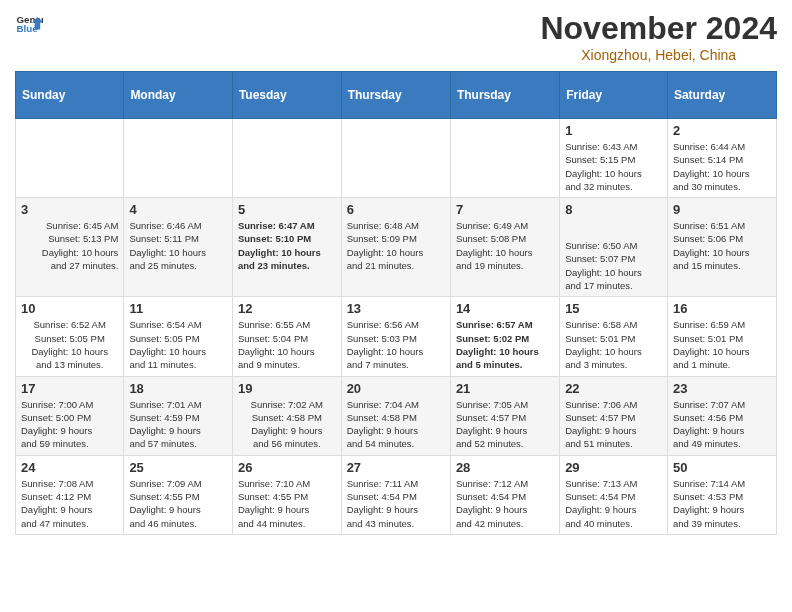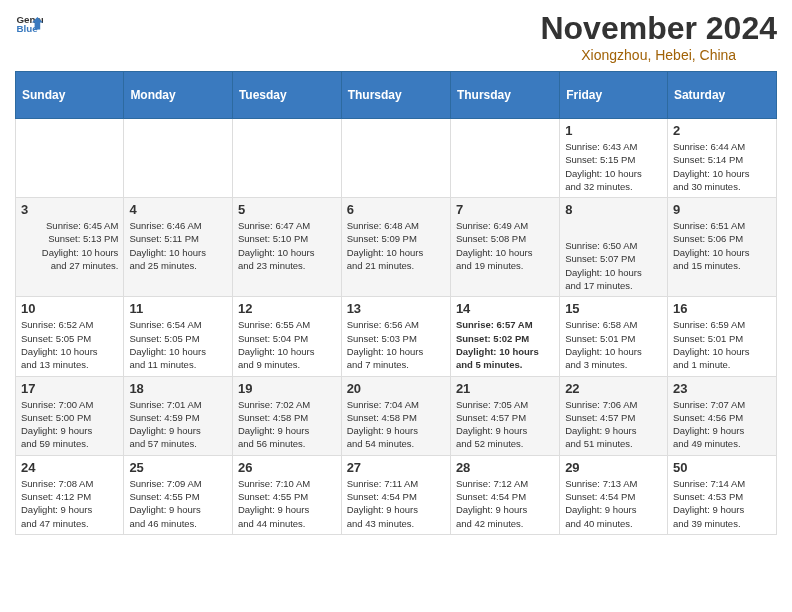--- a/index.html
+++ b/index.html
@@ -147,21 +147,21 @@
           </td>
           <td>
             <span class="day-number">4</span>
             <div class="day-info" style="white-space: pre-line;">Sunrise: 6:46 AM
 Sunset: 5:11 PM
 Daylight: 10 hours
 and 25 minutes.</div>
           </td>
           <td>
             <span class="day-number">5</span>
-            <div class="day-info" style="white-space: pre-line;">Sunrise: 6:47 AM
+            <div class="day-info" style="white-space: pre-line; font-weight: bold;">Sunrise: 6:47 AM
 Sunset: 5:10 PM
 Daylight: 10 hours
 and 23 minutes.</div>
           </td>
           <td>
             <span class="day-number">6</span>
             <div class="day-info" style="white-space: pre-line;">Sunrise: 6:48 AM
 Sunset: 5:09 PM
 Daylight: 10 hours
 and 21 minutes.</div>
@@ -184,21 +184,21 @@
             <span class="day-number">9</span>
             <div class="day-info" style="white-space: pre-line;">Sunrise: 6:51 AM
 Sunset: 5:06 PM
 Daylight: 10 hours
 and 15 minutes.</div>
           </td>
         </tr>
         <tr>
           <td>
             <span class="day-number">10</span>
-            <div class="day-info" style="white-space: pre-line;">Sunrise: 6:52 AM
+            <div class="day-info" style="white-space: pre-line; text-align: center;">Sunrise: 6:52 AM
 Sunset: 5:05 PM
 Daylight: 10 hours
 and 13 minutes.</div>
           </td>
           <td>
             <span class="day-number">11</span>
             <div class="day-info" style="white-space: pre-line;">Sunrise: 6:54 AM
 Sunset: 5:05 PM
 Daylight: 10 hours
 and 11 minutes.</div>
@@ -249,21 +249,21 @@
           </td>
           <td>
             <span class="day-number">18</span>
             <div class="day-info" style="white-space: pre-line;">Sunrise: 7:01 AM
 Sunset: 4:59 PM
 Daylight: 9 hours
 and 57 minutes.</div>
           </td>
           <td>
             <span class="day-number">19</span>
-            <div class="day-info" style="white-space: pre-line;">Sunrise: 7:02 AM
+            <div class="day-info" style="white-space: pre-line; text-align: center;">Sunrise: 7:02 AM
 Sunset: 4:58 PM
 Daylight: 9 hours
 and 56 minutes.</div>
           </td>
           <td>
             <span class="day-number">20</span>
             <div class="day-info" style="white-space: pre-line;">Sunrise: 7:04 AM
 Sunset: 4:58 PM
 Daylight: 9 hours
 and 54 minutes.</div>

